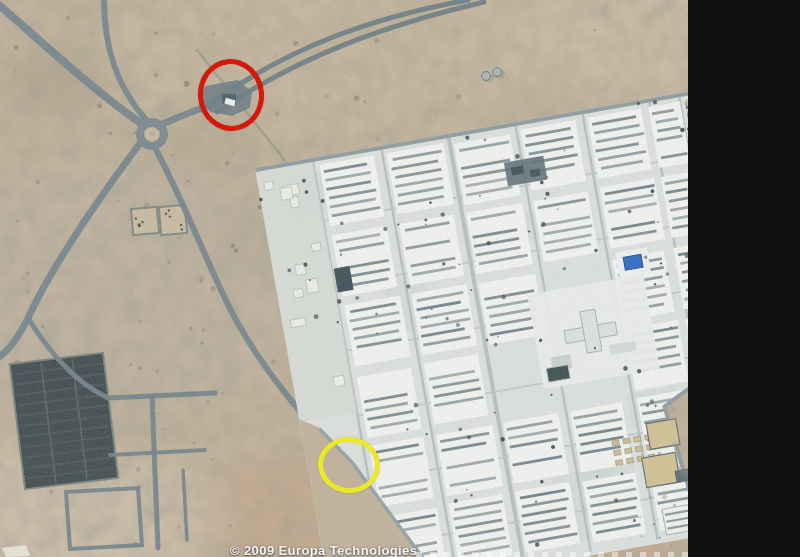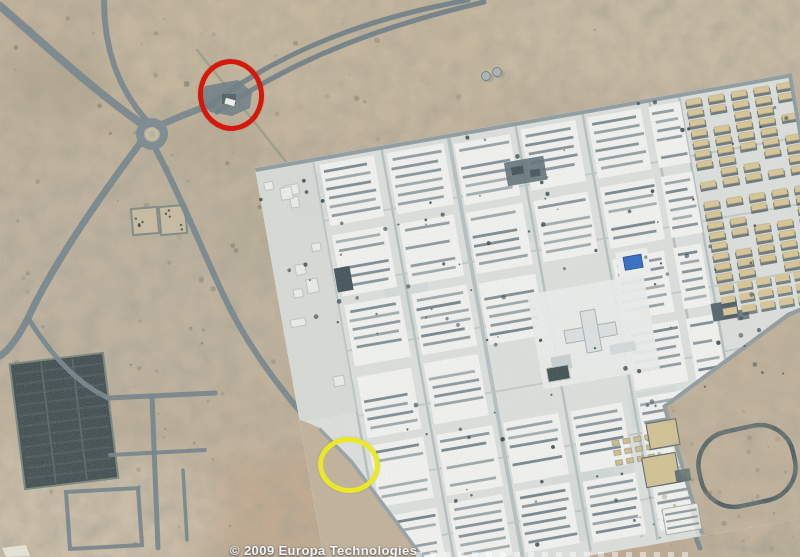--- a/index.html
+++ b/index.html
@@ -1,16 +1,16 @@
 <!DOCTYPE html>
 <html><head>
 <meta charset="utf-8">
 <style>
   html,body{margin:0;padding:0;background:#111;}
-  .stage{position:relative;width:800px;height:557px;overflow:hidden;background:#a16207;
+  .stage{position:relative;width:688px;height:557px;overflow:hidden;background:#a16207;
          font-family:"Liberation Sans", sans-serif;}
   .stage svg{position:absolute;left:0;top:0;filter:blur(0.4px) saturate(0.96);}
   .ann{position:absolute;border-radius:50%;pointer-events:none;}
   .watermark{position:absolute;font-weight:bold;font-size:13px;letter-spacing:.4px;
              color:rgba(255,255,255,.93);white-space:nowrap;
              text-shadow:0 1px 2px rgba(70,70,70,.9),0 0 2px rgba(90,90,90,.7);
              filter:blur(.3px);}
   .wm-dashes{position:absolute;left:416px;top:552px;width:280px;height:5px;opacity:.55;
              background:repeating-linear-gradient(90deg,rgba(255,255,255,.85) 0 6px,transparent 6px 14px);
              filter:blur(.5px);}

